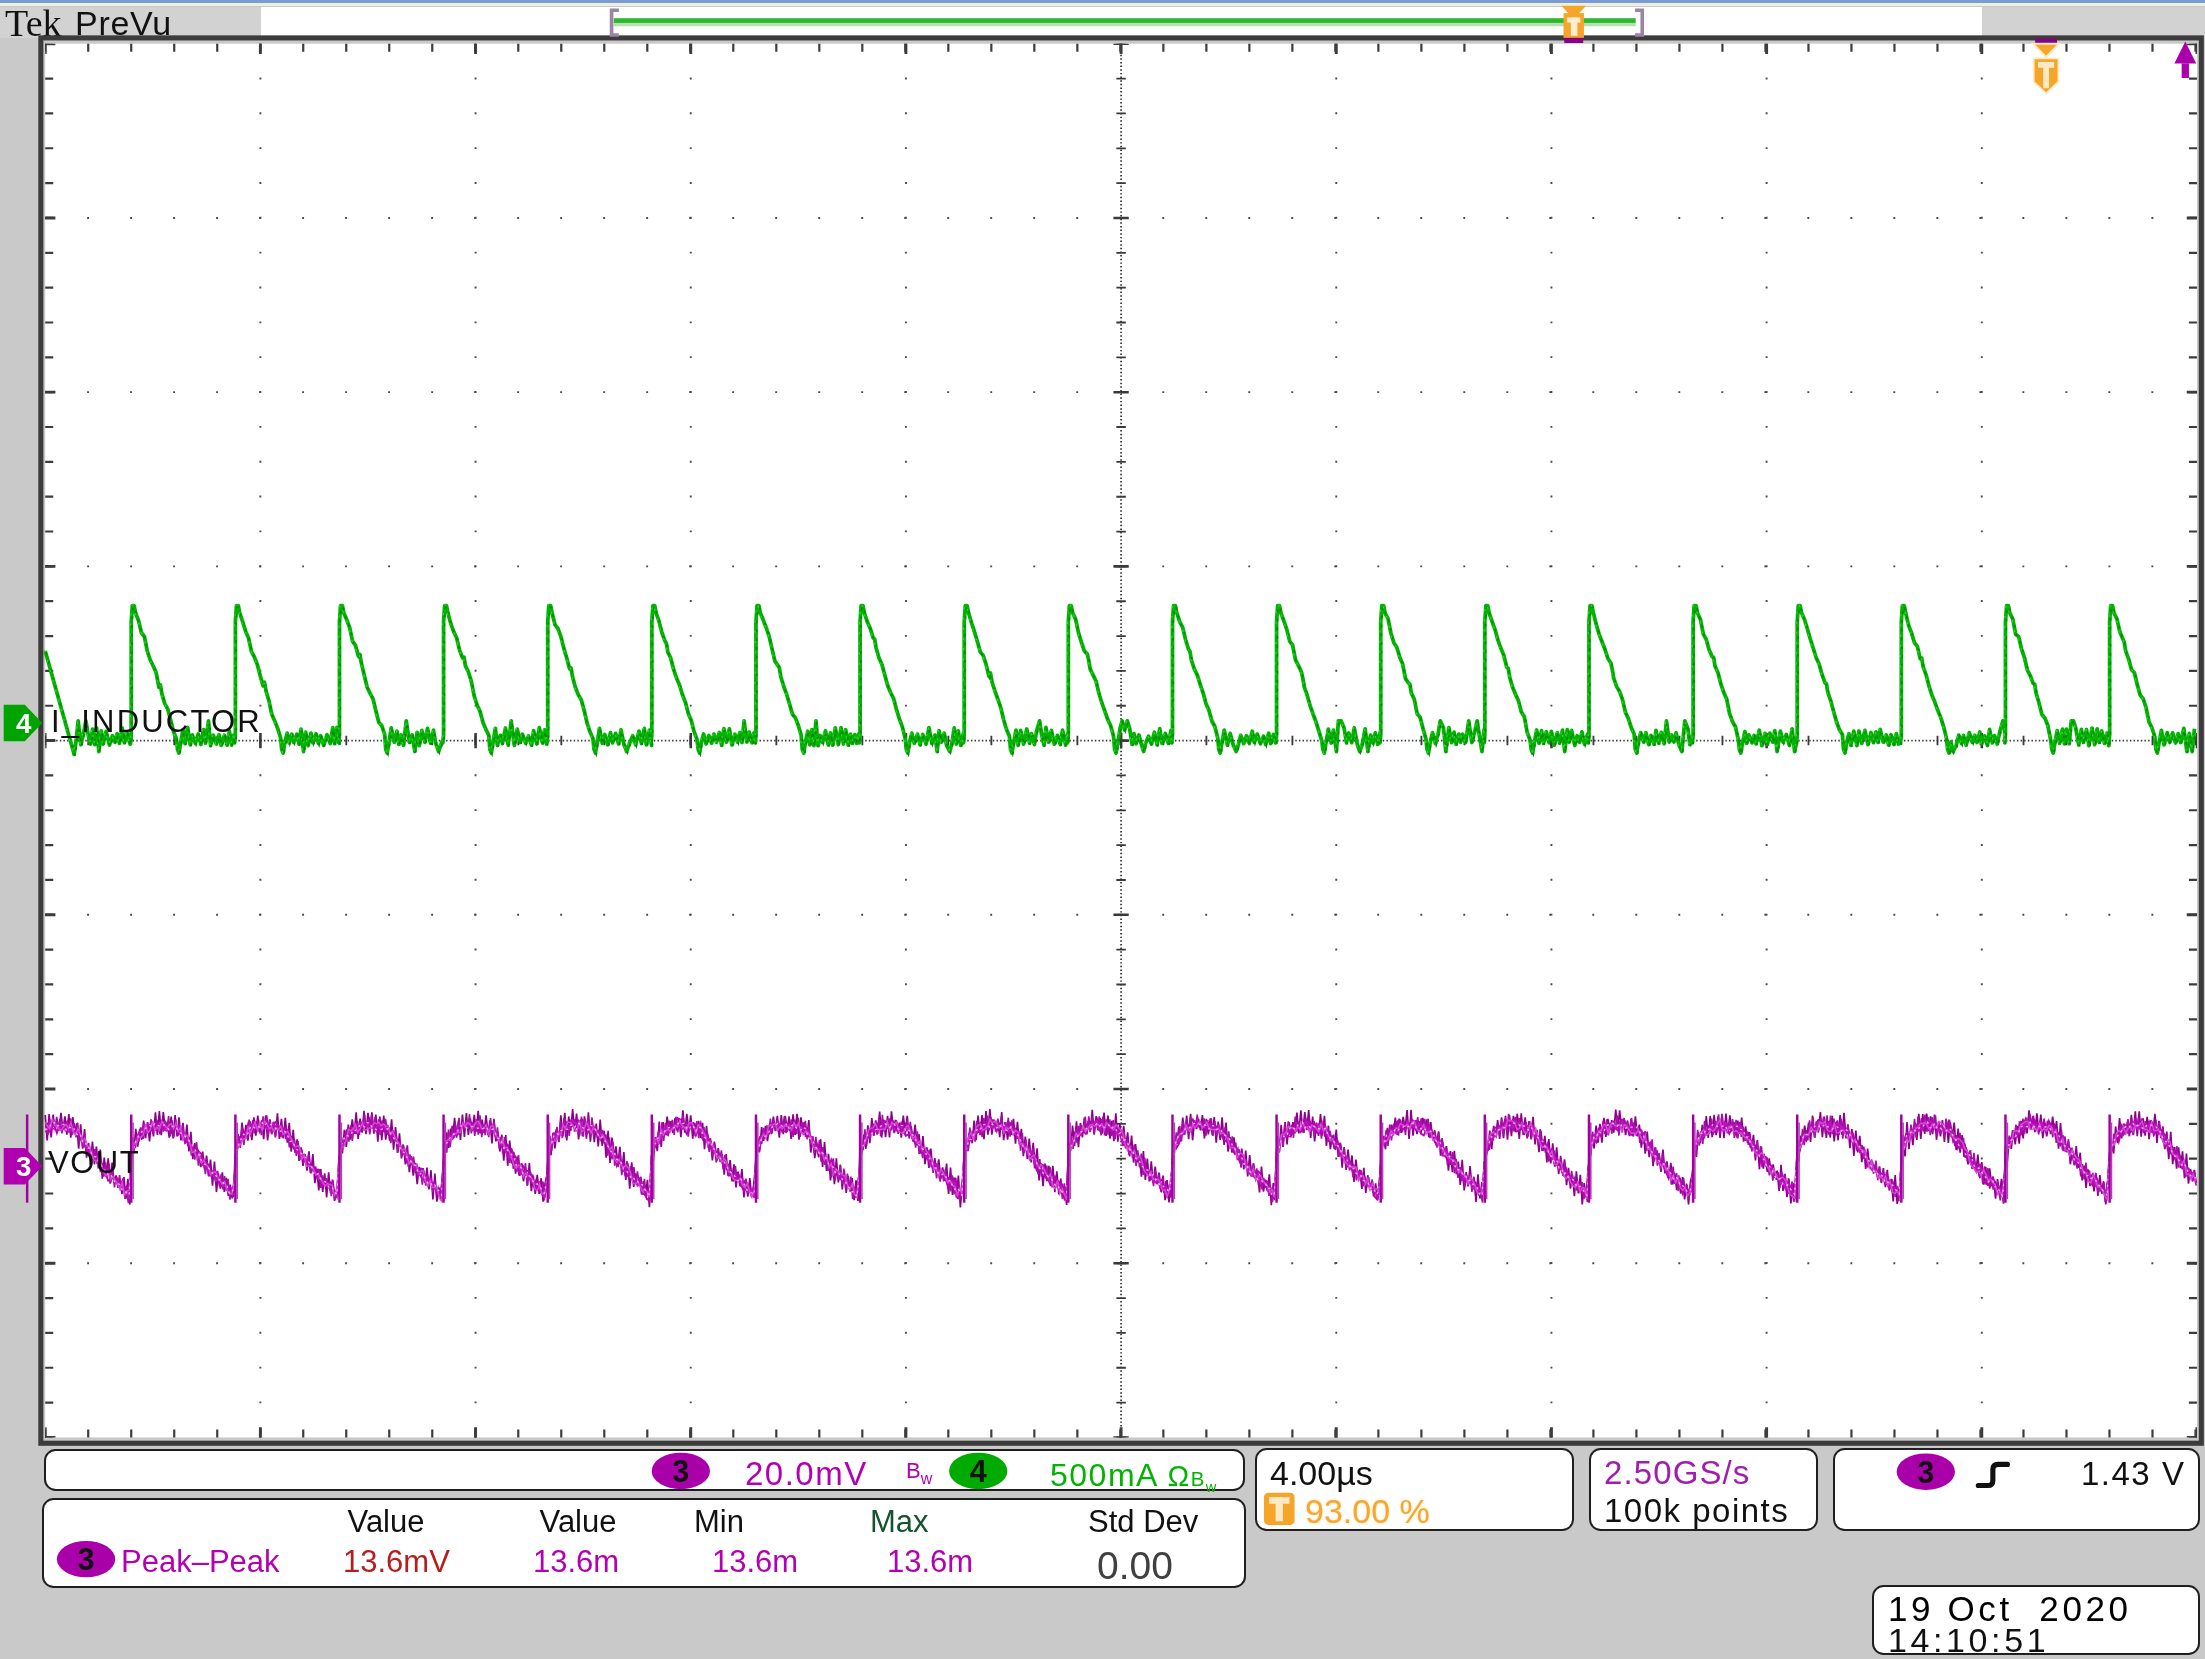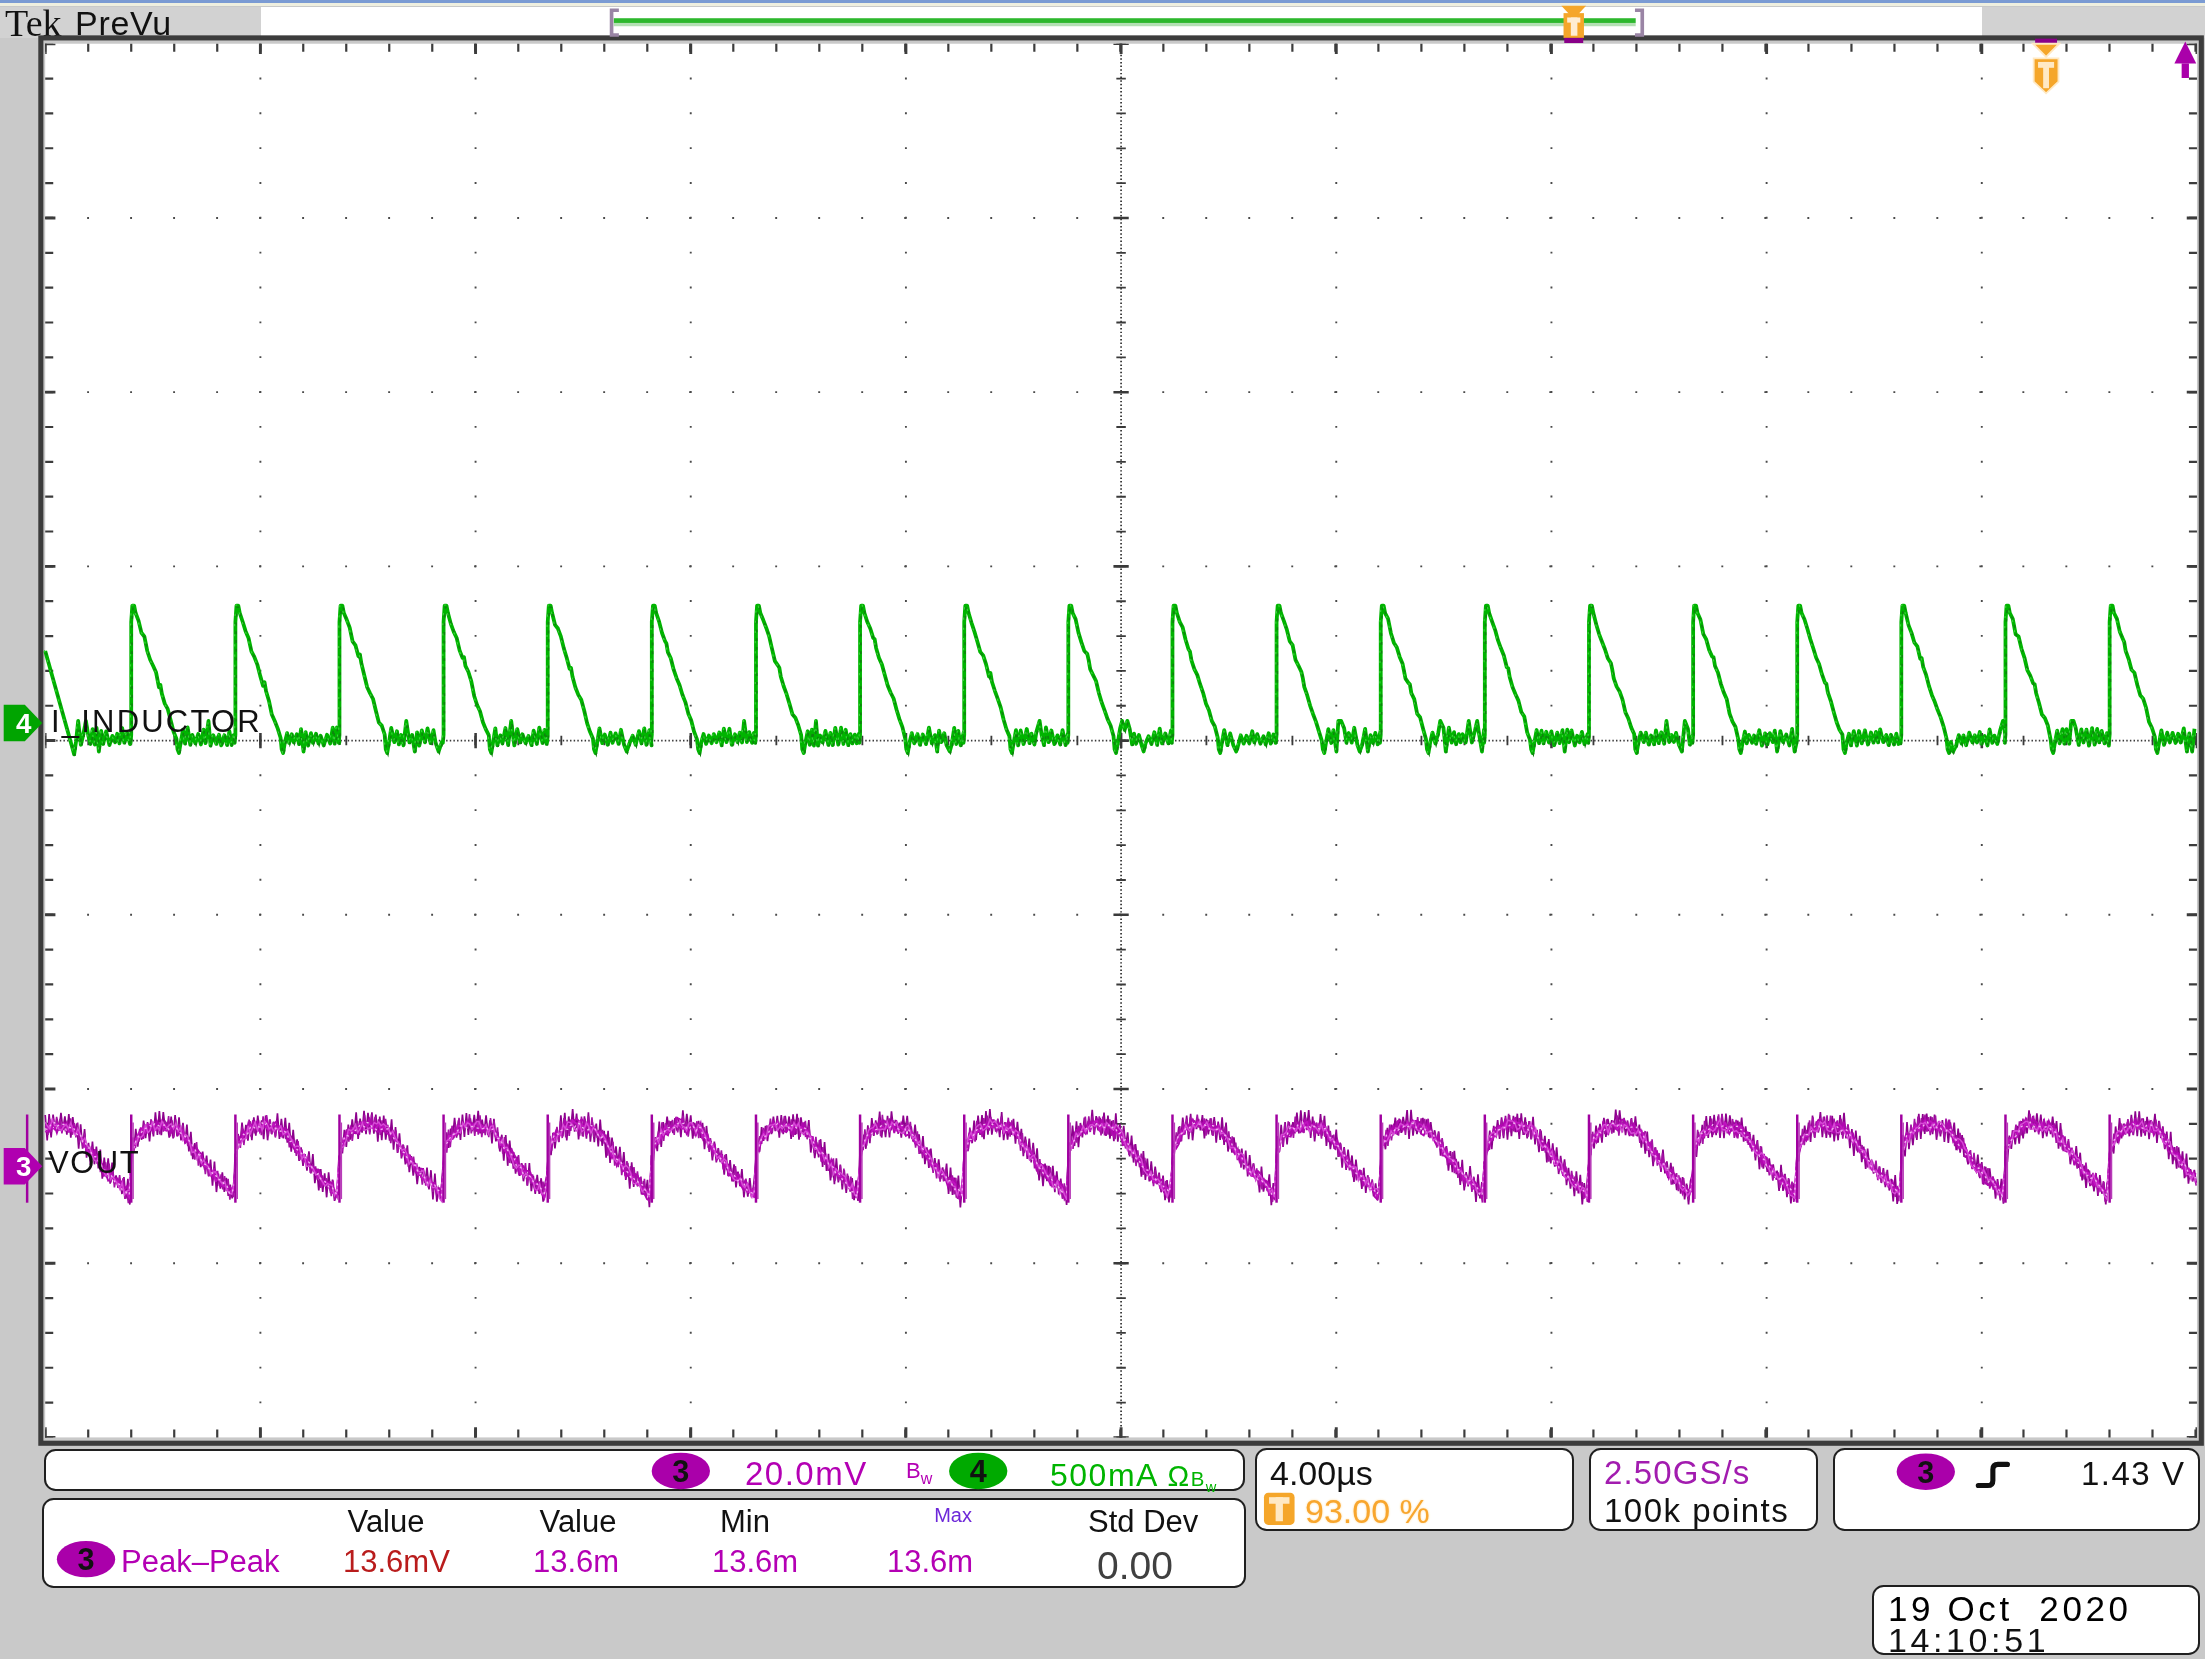--- a/index.html
+++ b/index.html
@@ -137,22 +137,22 @@
 
 <div class="abs b" style="left:51px;top:704px;font-size:31px;color:#111;letter-spacing:2.2px">I_INDUCTOR</div>
 <div class="abs b" style="left:48px;top:1145px;font-size:31px;color:#111;letter-spacing:1.5px">VOUT</div>
 
 <div class="abs b" style="left:745px;top:1455px;font-size:33px;color:#b400b4;letter-spacing:1.5px">20.0mV</div>
 <div class="abs b" style="left:906px;top:1458px;font-size:22px;color:#b400b4">B<span style="font-size:16px;vertical-align:-5.8px">w</span></div>
 <div class="abs b" style="left:1050px;top:1457px;font-size:32px;color:#00b400;letter-spacing:1.5px">500mA <span style="font-size:29px">Ω</span><span style="font-size:20.4px">B</span><span style="font-size:14.6px;vertical-align:-5.8px">w</span></div>
 
 <div class="abs b" style="left:335px;top:1504px;width:102px;text-align:center;font-size:31px;color:#111">Value</div>
 <div class="abs b" style="left:527px;top:1504px;width:102px;text-align:center;font-size:31px;color:#111">Value</div>
-<div class="abs b" style="left:694px;top:1504px;width:102px;text-align:center;font-size:31px;color:#111">Min</div>
-<div class="abs b" style="left:870px;top:1504px;width:102px;text-align:right;font-size:20px;color:#6d28d9">Max</div>
+<div class="abs b" style="left:694px;top:1504px;width:102px;text-align:left;font-size:31px;color:#111">Min</div>
+<div class="abs b" style="left:870px;top:1504px;width:102px;text-align:left;font-size:31px;color:#14532d">Max</div>
 <div class="abs b" style="left:1088px;top:1504px;width:131px;font-size:31px;color:#111">Std Dev</div>
 <div class="abs b" style="left:121px;top:1544px;font-size:31px;color:#b400b4">Peak–Peak</div>
 <div class="abs b" style="left:343px;top:1544px;font-size:31px;color:#b91c1c">13.6mV</div>
 <div class="abs b" style="left:533px;top:1544px;font-size:31px;color:#b400b4">13.6m</div>
 <div class="abs b" style="left:712px;top:1544px;font-size:31px;color:#b400b4">13.6m</div>
 <div class="abs b" style="left:887px;top:1544px;font-size:31px;color:#b400b4">13.6m</div>
 <div class="abs b" style="left:1097px;top:1544px;font-size:39px;color:#404040">0.00</div>
 
 <div class="abs b" style="left:1270px;top:1454px;font-size:34px;color:#111">4.00µs</div>
 <div class="abs b" style="left:1305px;top:1492px;font-size:34px;color:#f8a62e;text-shadow:0 0 2.2px #ffe9c4,0 0 2.2px #ffe9c4">93.00 %</div>

